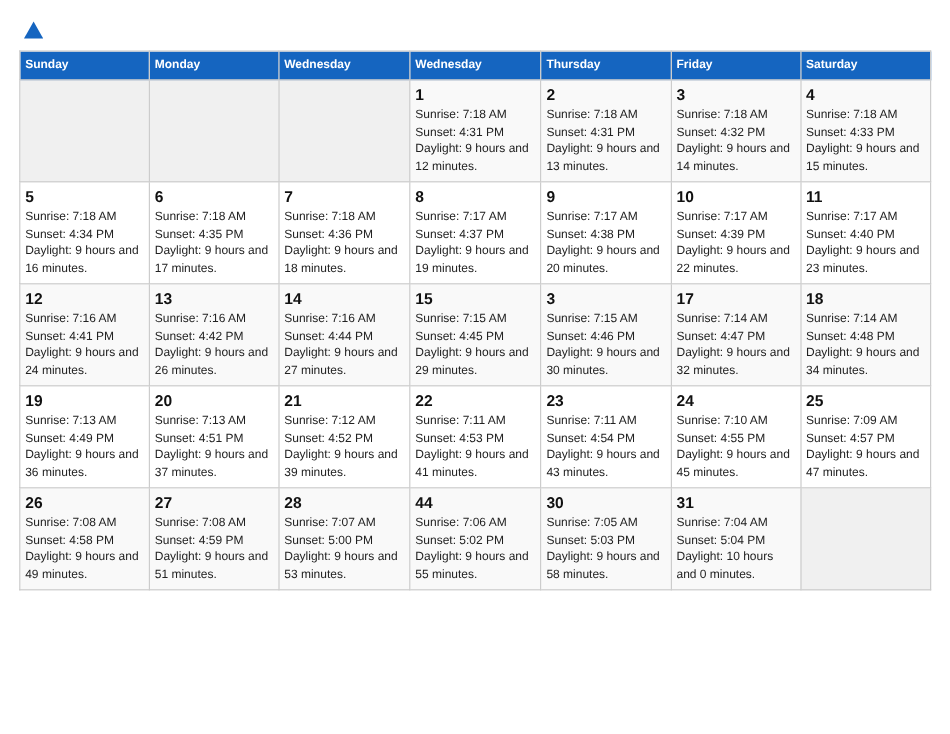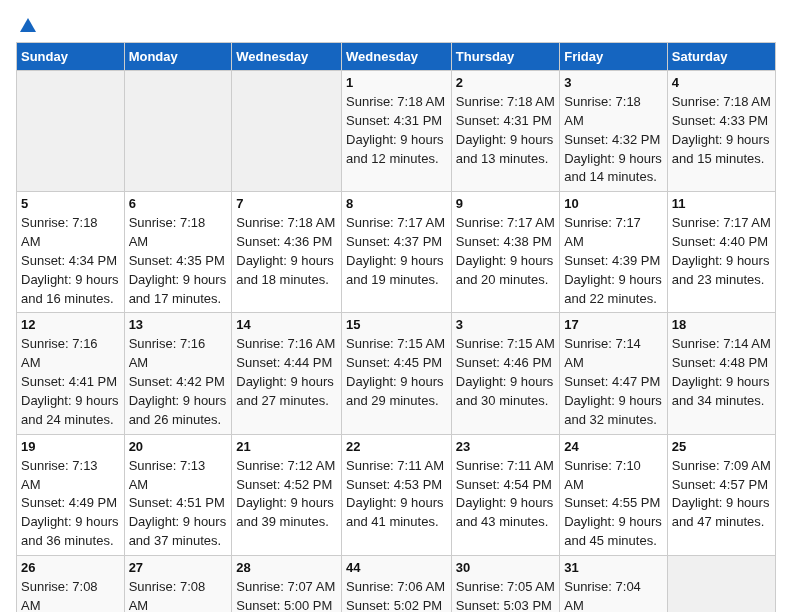--- a/index.html
+++ b/index.html
@@ -38,21 +38,21 @@
     table {
       width: 100%;
       border-collapse: collapse;
       font-size: 11px;
     }
     thead tr th {
       background-color: #1565c0;
       color: #fff;
       padding: 6px 4px;
       text-align: left;
-      font-size: 13px;
+      font-size: 10px;
       font-weight: bold;
       border: 1px solid #ccc;
     }
     tbody tr td {
       vertical-align: top;
       border: 1px solid #ccc;
       padding: 4px;
       width: 113px;
       min-height: 80px;
       background: #fff;
@@ -63,21 +63,21 @@
     tbody tr td.empty {
       background: #f0f0f0;
     }
     .day-num {
       font-weight: bold;
       font-size: 13px;
       margin-bottom: 3px;
       color: #111;
     }
     .day-info {
-      font-size: 13px;
+      font-size: 10px;
       color: #222;
       line-height: 1.45;
     }
   </style>
 </head>
 <body>
 
 <div class="header-area">
   <div class="logo">
     <div style="display:flex;align-items:center;gap:2px;">

